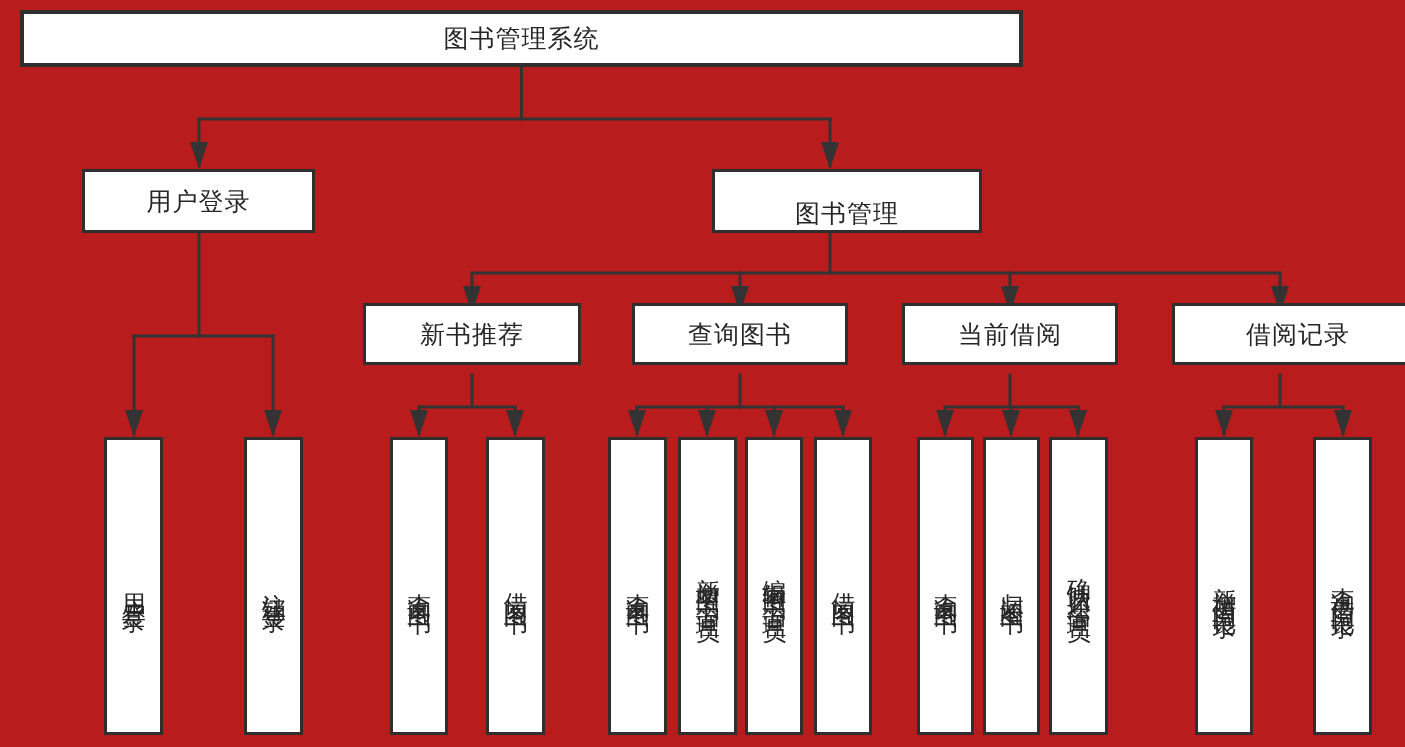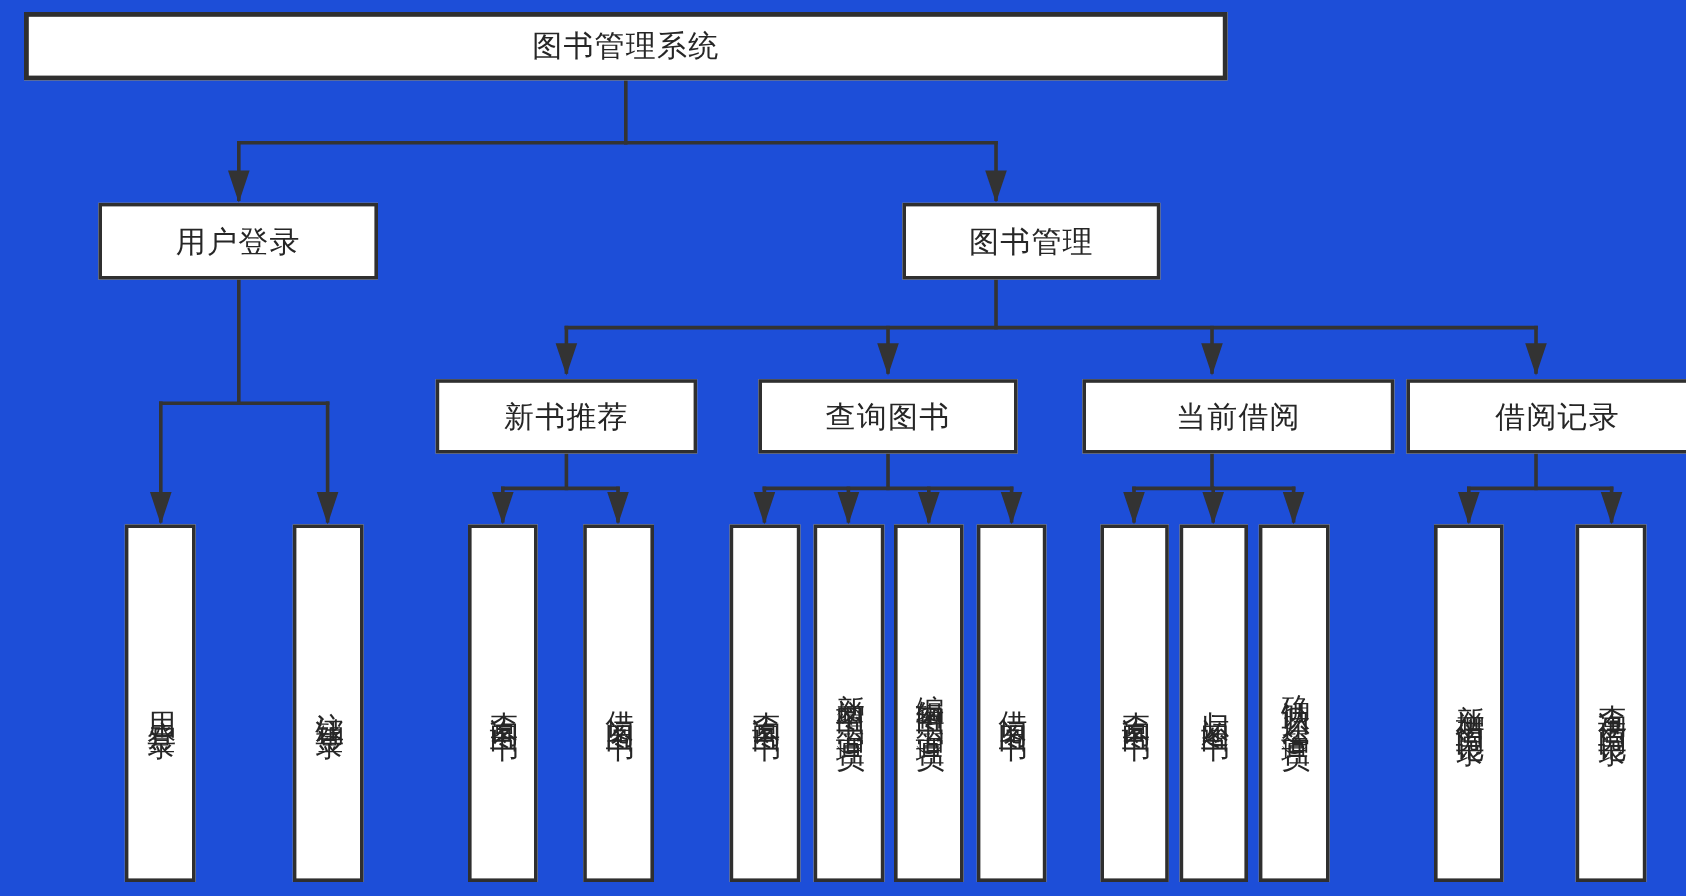--- a/index.html
+++ b/index.html
@@ -1,19 +1,19 @@
 <!DOCTYPE html>
 <html><head>
 <meta charset="utf-8">
 <style>
   html,body { margin:0; padding:0; background:#ffffff; }
   #stage {
     position:relative;
     width:1405px; height:747px;
-    background:#1d4ed8;
+    background:#b91c1c;
     font-family:"Liberation Sans","DejaVu Sans",sans-serif;
     overflow:hidden;
   }
   #connectors { position:absolute; left:0; top:0; z-index:0; }
   .node {
     position:absolute;
     box-sizing:border-box;
     background:#ffffff;
     border:3px solid #2f2f2f;
     display:flex; align-items:center; justify-content:center;
@@ -27,26 +27,26 @@
     text-orientation:mixed;
     font-size:24px;
     letter-spacing:6px;
     line-height:1.1;
     white-space:nowrap;
   }
   
   .lv1 { left:20px; top:10px; width:1003px; height:57px; }
   
   .lv2a { left:82px;  top:169px; width:233px; height:64px; }
-  .lv2b { left:752px; top:169px; width:215px; height:64px; }
-  
-  .lv3 { top:316px; height:62px; }
+  .lv2b { left:712px; top:169px; width:270px; height:64px;align-items:flex-end; }
+  
+  .lv3 { top:303px; height:62px; }
   .lv3a { left:363px;  width:218px; }
   .lv3b { left:632px;  width:216px; }
-  .lv3c { left:902px;  width:260px; }
+  .lv3c { left:902px;  width:216px; }
   .lv3d { left:1172px; width:252px; }
   
   .lv4 { top:437px; height:298px; }
   .g1a { left:104px;  width:59px; }
   .g1b { left:244px;  width:59px; }
   .g2a { left:390px;  width:58px; }
   .g2b { left:486px;  width:59px; }
   .g3a { left:608px;  width:59px; }
   .g3b { left:678px;  width:59px; }
   .g3c { left:745px;  width:58px; }

